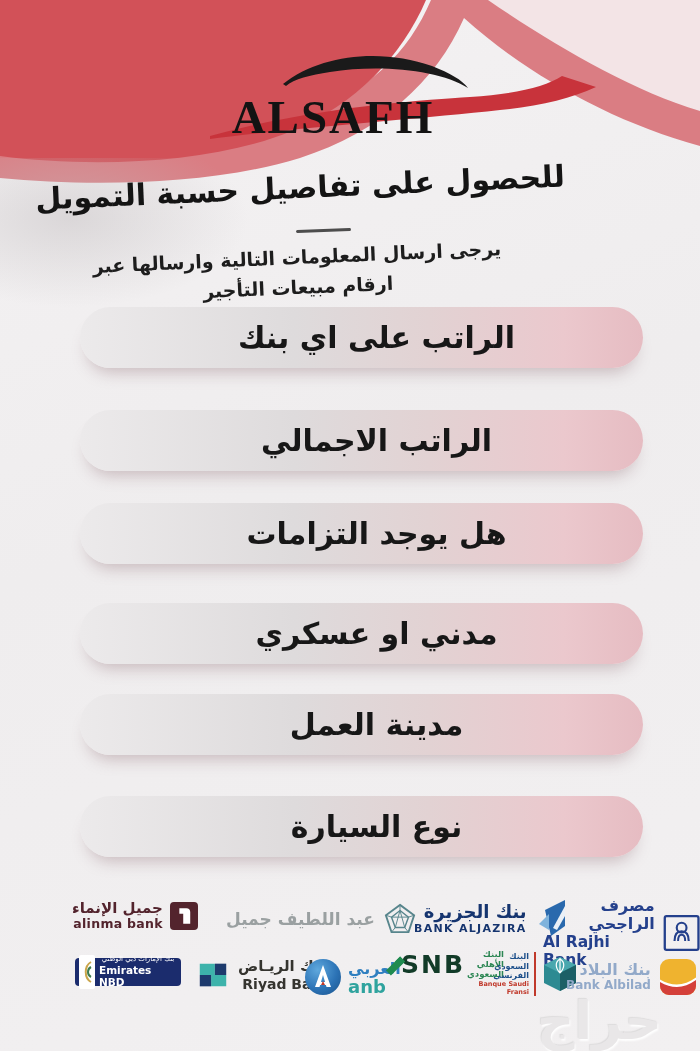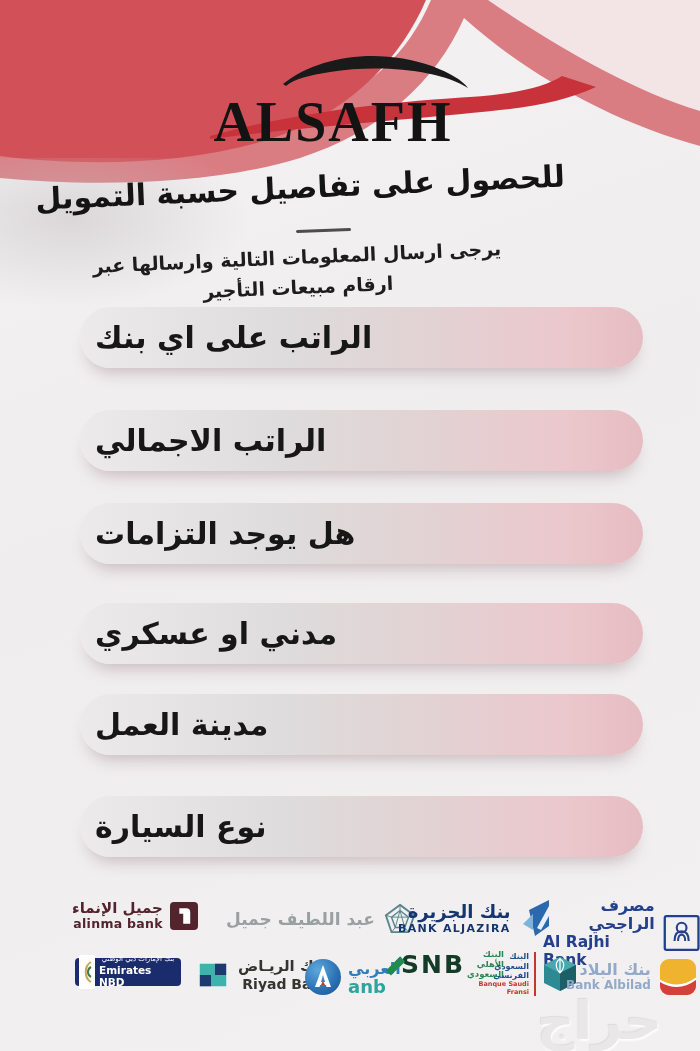--- a/index.html
+++ b/index.html
@@ -10,21 +10,21 @@
   }
   
   .wave-svg{position:absolute;top:0;left:0;}
   .under-wave-shadow{
     position:absolute;top:158px;left:-50px;width:300px;height:150px;
     background:radial-gradient(ellipse at 40% 40%,rgba(195,190,192,.5),transparent 70%);
     pointer-events:none;
   }
   .brand-title{
     position:absolute;top:90px;left:0;width:666px;text-align:center;
-    font-family:"Liberation Serif",serif;font-weight:700;font-size:56px;
+    font-family:"Liberation Serif",serif;font-weight:700;font-size:47px;
     letter-spacing:2px;color:#131313;
   }
   .main-title{
     position:absolute;top:170px;left:33px;width:534px;text-align:center;
     direction:rtl;font-size:30px;font-weight:700;color:#141414;
     transform:rotate(-2.5deg);
   }
   .title-divider{
     position:absolute;top:229px;left:296px;width:55px;height:3px;
     background:#4d4d4d;border-radius:2px;transform:rotate(-2deg);
@@ -35,39 +35,39 @@
     transform:rotate(-2.5deg);
   }
   
   .pill{
     position:absolute;left:80px;width:563px;height:61px;border-radius:32px;
     background:linear-gradient(90deg,#eceaeb 0%,#e0dddе 18%,#dedbdc 38%,#e2d2d3 62%,#ebc8cd 86%,#e6bcc2 100%);
     background:linear-gradient(90deg,#eceaeb 0%,#dedbdc 38%,#e2d2d3 62%,#ebc8cd 86%,#e6bcc2 100%);
     box-shadow:0 12px 16px -8px rgba(150,120,126,.45);
   }
   .pill span{
-    display:block;line-height:61px;text-align:left;direction:rtl;
+    display:block;line-height:61px;text-align:center;direction:rtl;
     font-size:30px;font-weight:700;color:#171717;transform:translateX(15px);
   }
   .p1{top:307px}.p2{top:410px}.p3{top:503px}.p4{top:603px}.p5{top:694px}.p6{top:796px}
   
   .bank{position:absolute;display:flex;align-items:center;gap:7px;}
   .bank .txtcol{display:flex;flex-direction:column;align-items:flex-end;line-height:1.15;}
   .ar{direction:rtl;}
   
   .alinma{left:72px;top:900px;}
   .alinma .ar{font-size:15px;font-weight:700;color:#53242d;}
   .alinma .en{font-size:12.5px;font-weight:700;color:#53242d;letter-spacing:.3px;}
   
   .jameel{left:226px;top:903px;gap:9px;text-align:center;}
   .jameel .ar{font-size:17px;font-weight:700;color:#9aa0a1;}
   
   .aljazira{left:398px;top:898px;gap:8px;}
   .aljazira .ar{font-size:18px;font-weight:700;color:#16356f;}
-  .aljazira .en{font-size:11px;font-weight:700;color:#16356f;letter-spacing:1.3px;}
+  .aljazira .en{font-size:11px;font-weight:700;color:#16356f;letter-spacing:1.3px;margin-left:16px;}
   
   .alrajhi{left:543px;top:897px;gap:8px;}
   .alrajhi .ar{font-size:16px;font-weight:700;color:#24408c;}
   .alrajhi .en{font-size:15.5px;font-weight:600;color:#24408c;}
   
   .enbd{left:75px;top:958px;}
   .enbd .plate{
     width:106px;height:28px;background:#1b2c6d;border-radius:4px;
     display:flex;align-items:center;gap:4px;padding:0 4px;box-sizing:border-box;
   }

